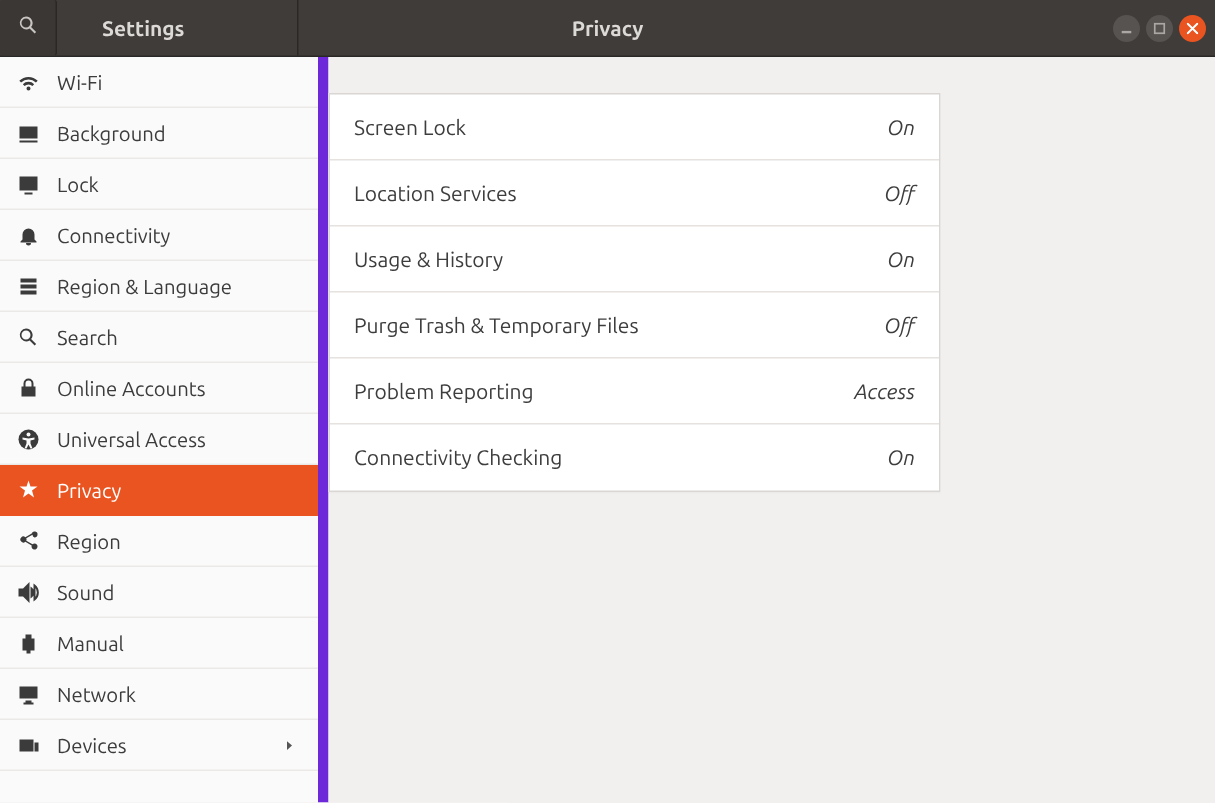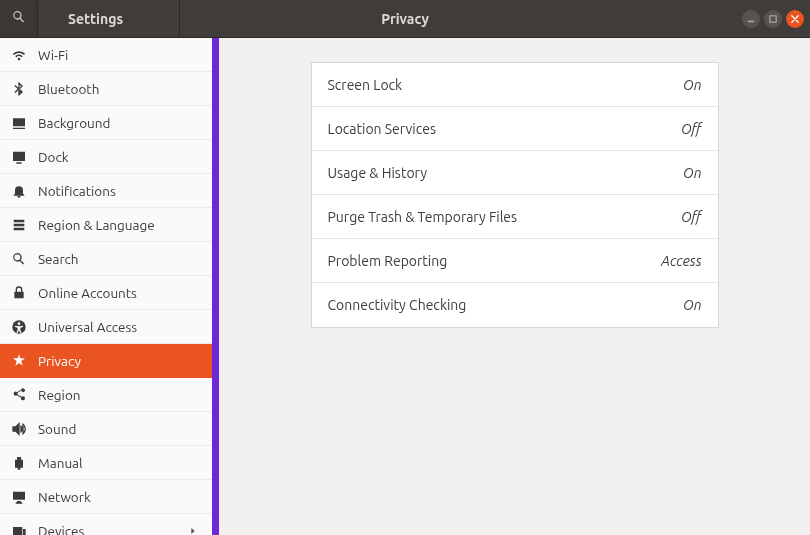--- a/index.html
+++ b/index.html
@@ -16,21 +16,21 @@
   .titlebar {
     height: 38px;
     background: #403c39;
     display: flex;
     align-items: center;
     color: #dcdad7;
     position: relative;
     border-bottom: 1px solid #2a2826;
   }
   .titlebar .left-zone {
-    width: 180px;
+    width: 199px;
     height: 100%;
     display: flex;
     align-items: center;
     border-right: 1px solid #2a2826;
   }
   .titlebar .search-btn {
     width: 38px;
     height: 37px;
     background: #3b3734;
     display: flex;
@@ -109,21 +109,21 @@
     background: #e95420;
     color: #fff;
     border-bottom-color: #e95420;
   }
   .sidebar-item.selected .side-icon svg { fill: #fff; }
   .content {
     flex: 1;
     background: #f2f0ee;
     padding-top: 24px;
     display: flex;
-    justify-content: center;
+    justify-content: flex-start;
     align-items: flex-start;
   }
   .panel {
     width: 408px;
     background: #fff;
     border: 1px solid #d9d6d3;
     box-shadow: 0 1px 0 rgba(0,0,0,0.02);
   }
   .panel-row {
     height: 44px;
@@ -178,54 +178,46 @@
 
     <div class="sidebar-item">
       <span class="side-icon">
         <svg width="16" height="16" viewBox="0 0 24 24">
             <path d="M12 20a2 2 0 110-4 2 2 0 010 4zm-5.7-6.3a8 8 0 0111.4 0l-1.8 1.8a5.5 5.5 0 00-7.8 0zM2.8 10.2a13 13 0 0118.4 0l-1.8 1.8a10.5 10.5 0 00-14.8 0z"></path>
           </svg>
       </span>
       <span class="side-label">Wi-Fi</span>
     </div>
 
-    <div class="sidebar-item">
-      <span class="side-icon">
-        <svg width="16" height="16" viewBox="0 0 24 24">
-            <path d="M11 2h1l6 5.5-4.6 4.5L18 16.5 12 22h-1v-8.3L6.6 18 5 16.5 10 12 5 7.5 6.6 6 11 10.3zm2 12.2l2.3-2.2L13 10zm0-8.4v4.4l2.3-2.2z"></path>
-          </svg>
-      </span>
-      <span class="side-label">Bluetooth</span>
-    </div>
 
     <div class="sidebar-item">
       <span class="side-icon">
         <svg width="16" height="16" viewBox="0 0 24 24">
             <path d="M3 5h18v12H3zM3 19h18v2H3z"></path>
           </svg>
       </span>
       <span class="side-label">Background</span>
     </div>
 
     <div class="sidebar-item">
       <span class="side-icon">
         <svg width="16" height="16" viewBox="0 0 24 24">
             <path d="M3 4h18v14H3zM8 20h8v2H8z"></path>
           </svg>
       </span>
-      <span class="side-label">Dock</span>
+      <span class="side-label">Lock</span>
     </div>
 
     <div class="sidebar-item">
       <span class="side-icon">
         <svg width="16" height="16" viewBox="0 0 24 24">
             <path d="M12 22a2.5 2.5 0 002.5-2.5h-5A2.5 2.5 0 0012 22zm6-6V11a6 6 0 10-12 0v5l-2 2v1h16v-1z"></path>
           </svg>
       </span>
-      <span class="side-label">Notifications</span>
+      <span class="side-label">Connectivity</span>
     </div>
 
     <div class="sidebar-item">
       <span class="side-icon">
         <svg width="16" height="16" viewBox="0 0 24 24">
             <path d="M4 4h16v4H4zM4 10h16v4H4zM4 16h16v4H4z"></path>
           </svg>
       </span>
       <span class="side-label">Region &amp; Language</span>
     </div>

